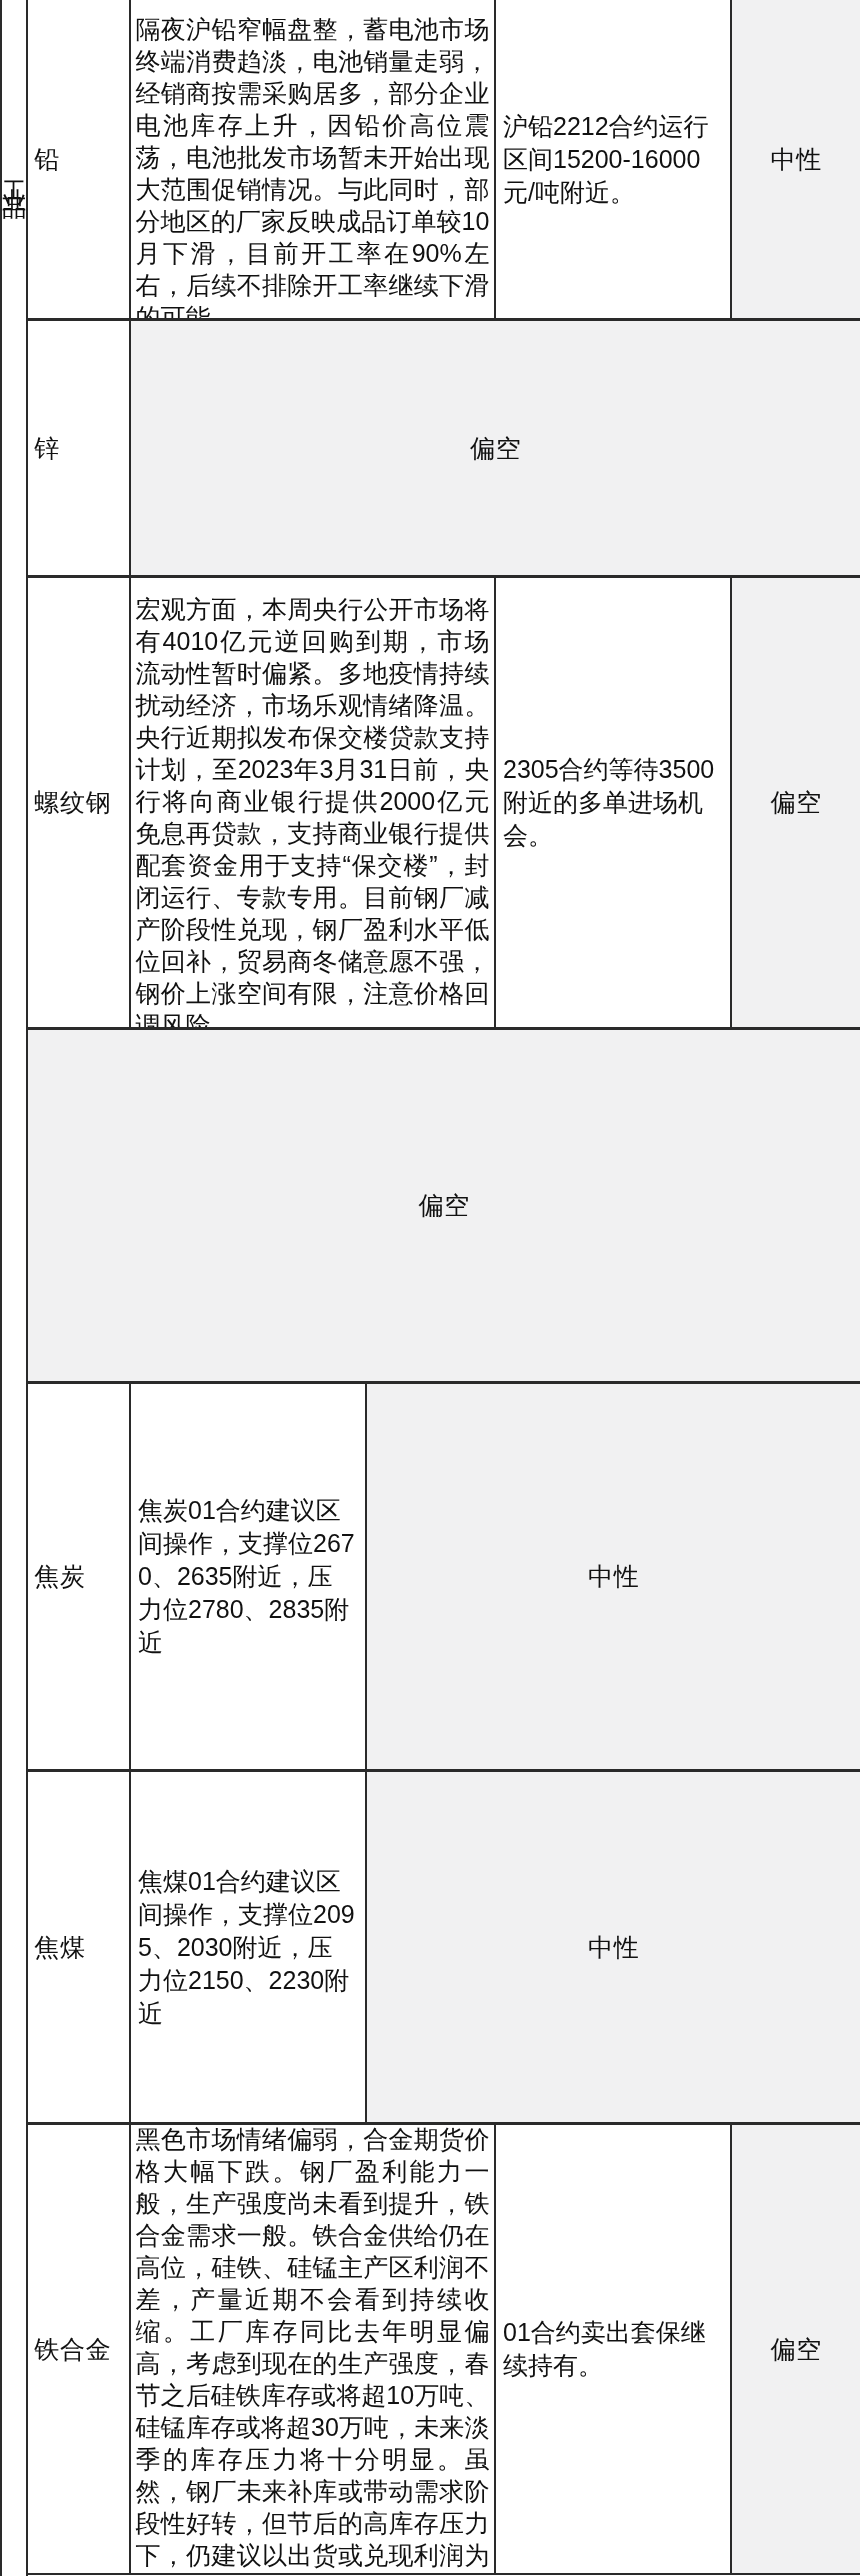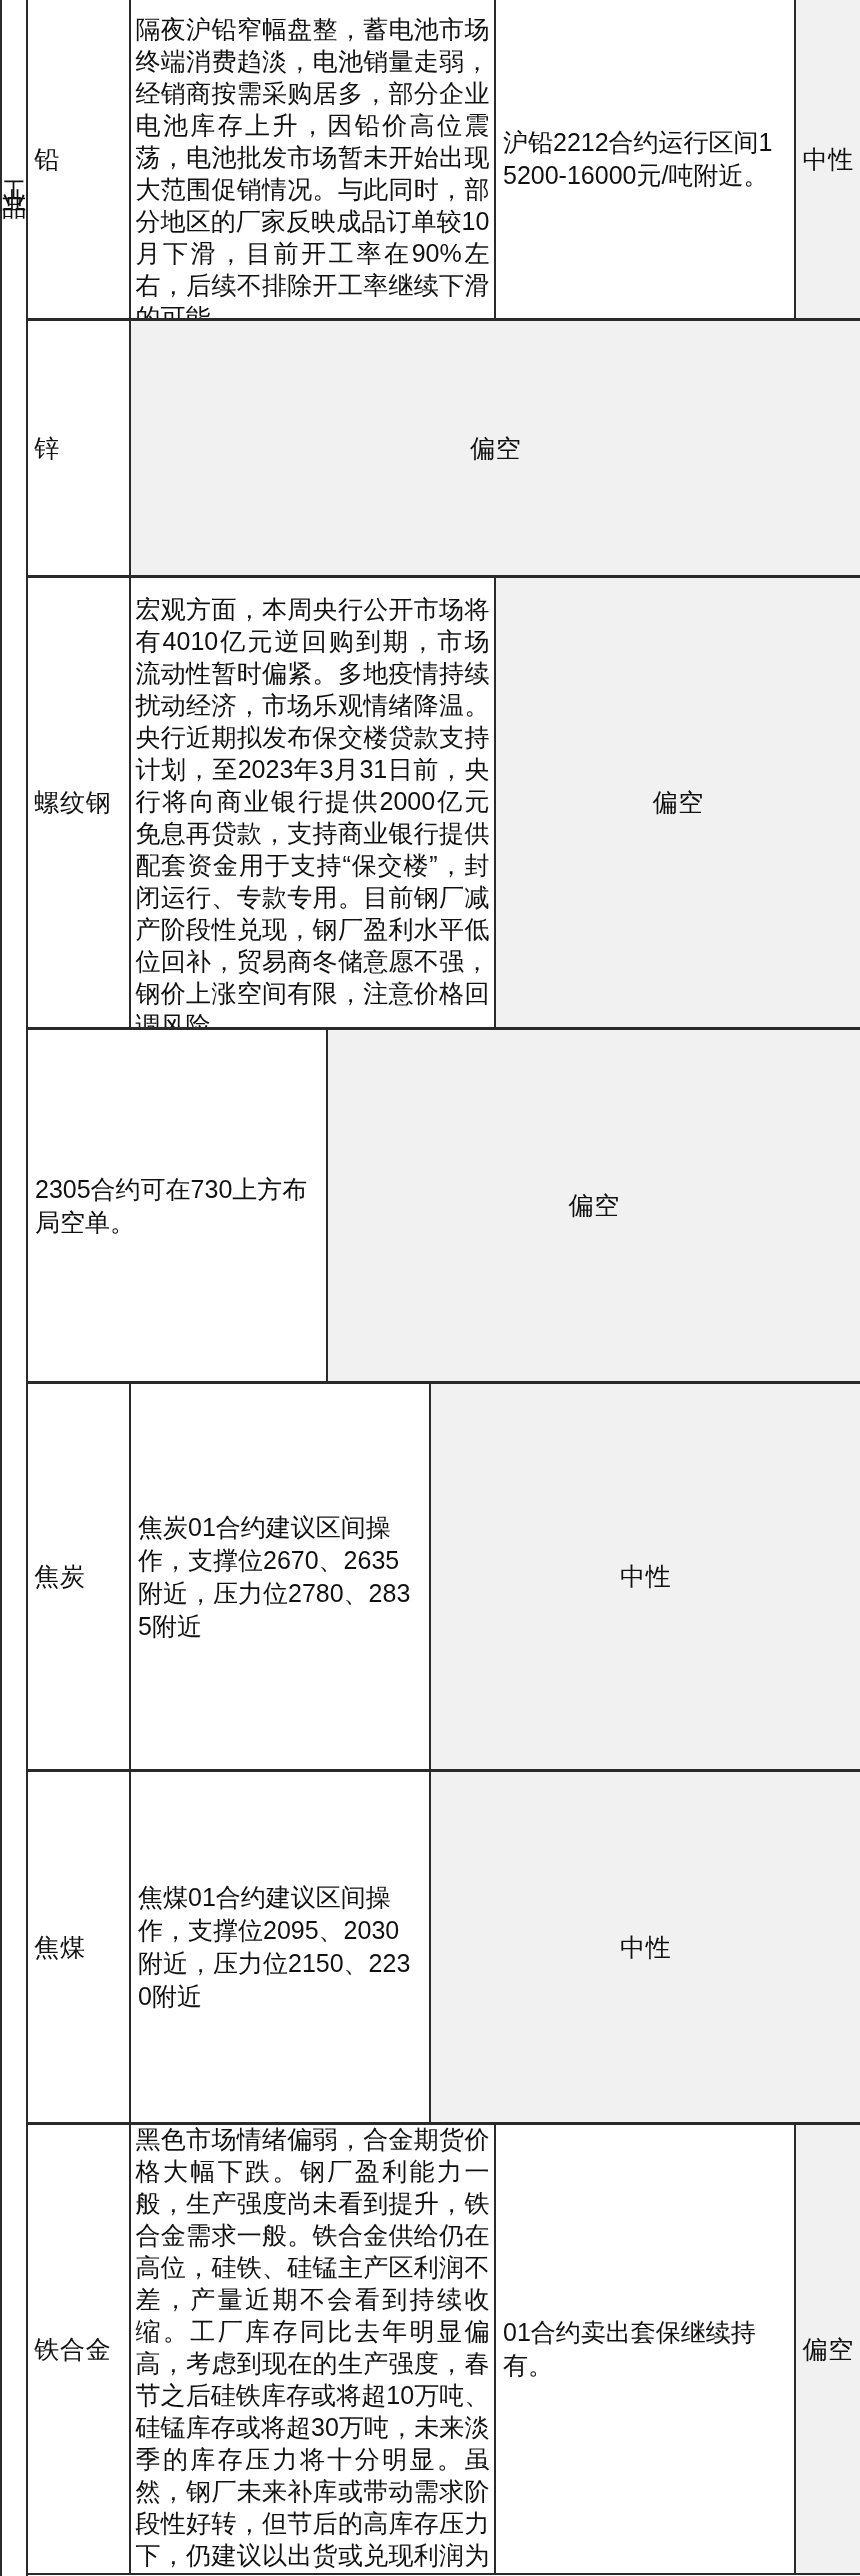--- a/index.html
+++ b/index.html
@@ -64,21 +64,21 @@
   .analysis-cell span {
     display: block;
     font-size: 25px;
     line-height: 32px;
     white-space: pre-line;
     word-break: break-all;
     text-align: justify;
     margin-top: 28px;
   }
   .reco-cell {
-    width: 300px; flex: 0 0 auto;
+    width: 236px; flex: 0 0 auto;
     border-right: 2.5px solid #2a2a2a;
     display: flex; align-items: center;
     padding: 3.3px 8.3px 3.3px 6.6px;
   }
   .reco-cell span {
     display: block;
     font-size: 25px;
     line-height: 33px;
     word-break: break-all;
   }
@@ -115,27 +115,27 @@
     <div class="row" style="height:257px;">
       <div class="cell name-cell">锌</div>
       <div class="cell stance-cell">偏空</div>
     </div>
 
     <div class="row" style="height:452px;">
       <div class="cell name-cell">螺纹钢</div>
       <div class="cell analysis-cell">
           <span>宏观方面，本周央行公开市场将有4010亿元逆回购到期，市场流动性暂时偏紧。多地疫情持续扰动经济，市场乐观情绪降温。央行近期拟发布保交楼贷款支持计划，至2023年3月31日前，央行将向商业银行提供2000亿元免息再贷款，支持商业银行提供配套资金用于支持“保交楼”，封闭运行、专款专用。目前钢厂减产阶段性兑现，钢厂盈利水平低位回补，贸易商冬储意愿不强，钢价上涨空间有限，注意价格回调风险。</span>
         </div>
+      <div class="cell reco-cell">
+          <span>2305合约等待3500附近的多单进场机会。</span>
+        </div>
       <div class="cell stance-cell">偏空</div>
     </div>
 
     <div class="row" style="height:354px;">
-      <div class="cell reco-cell">
-          <span>2305合约可在730上方布局空单。</span>
-        </div>
       <div class="cell stance-cell">偏空</div>
     </div>
 
     <div class="row" style="height:388px;">
       <div class="cell name-cell">焦炭</div>
       <div class="cell reco-cell">
           <span>焦炭01合约建议区间操作，支撑位2670、2635附近，压力位2780、2835附近</span>
         </div>
       <div class="cell stance-cell">中性</div>
     </div>

